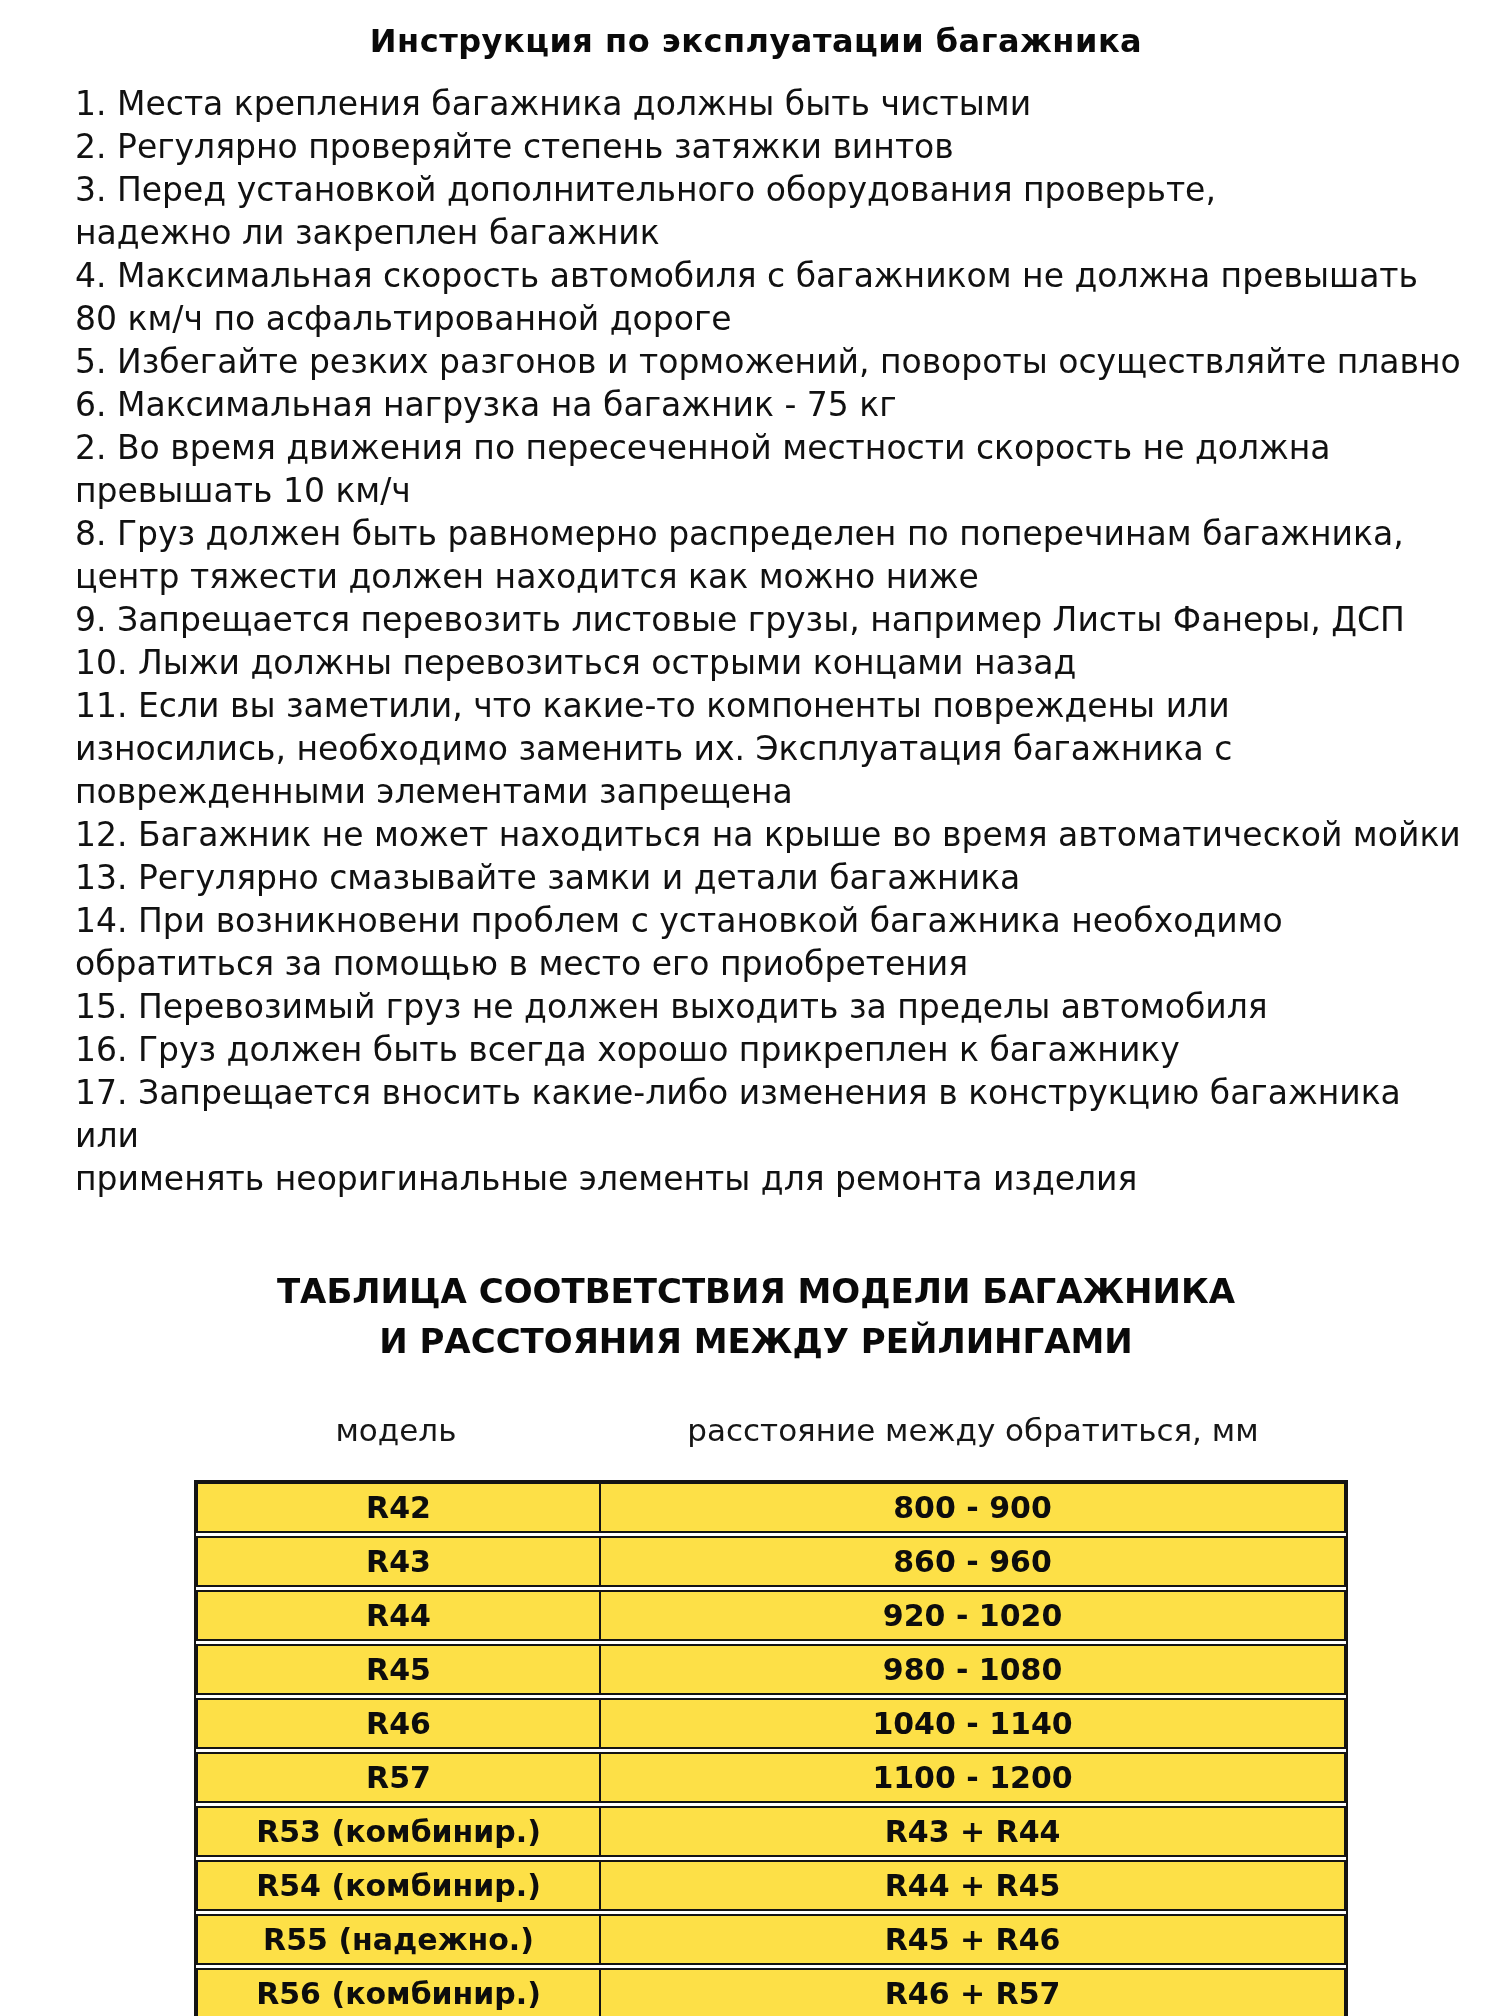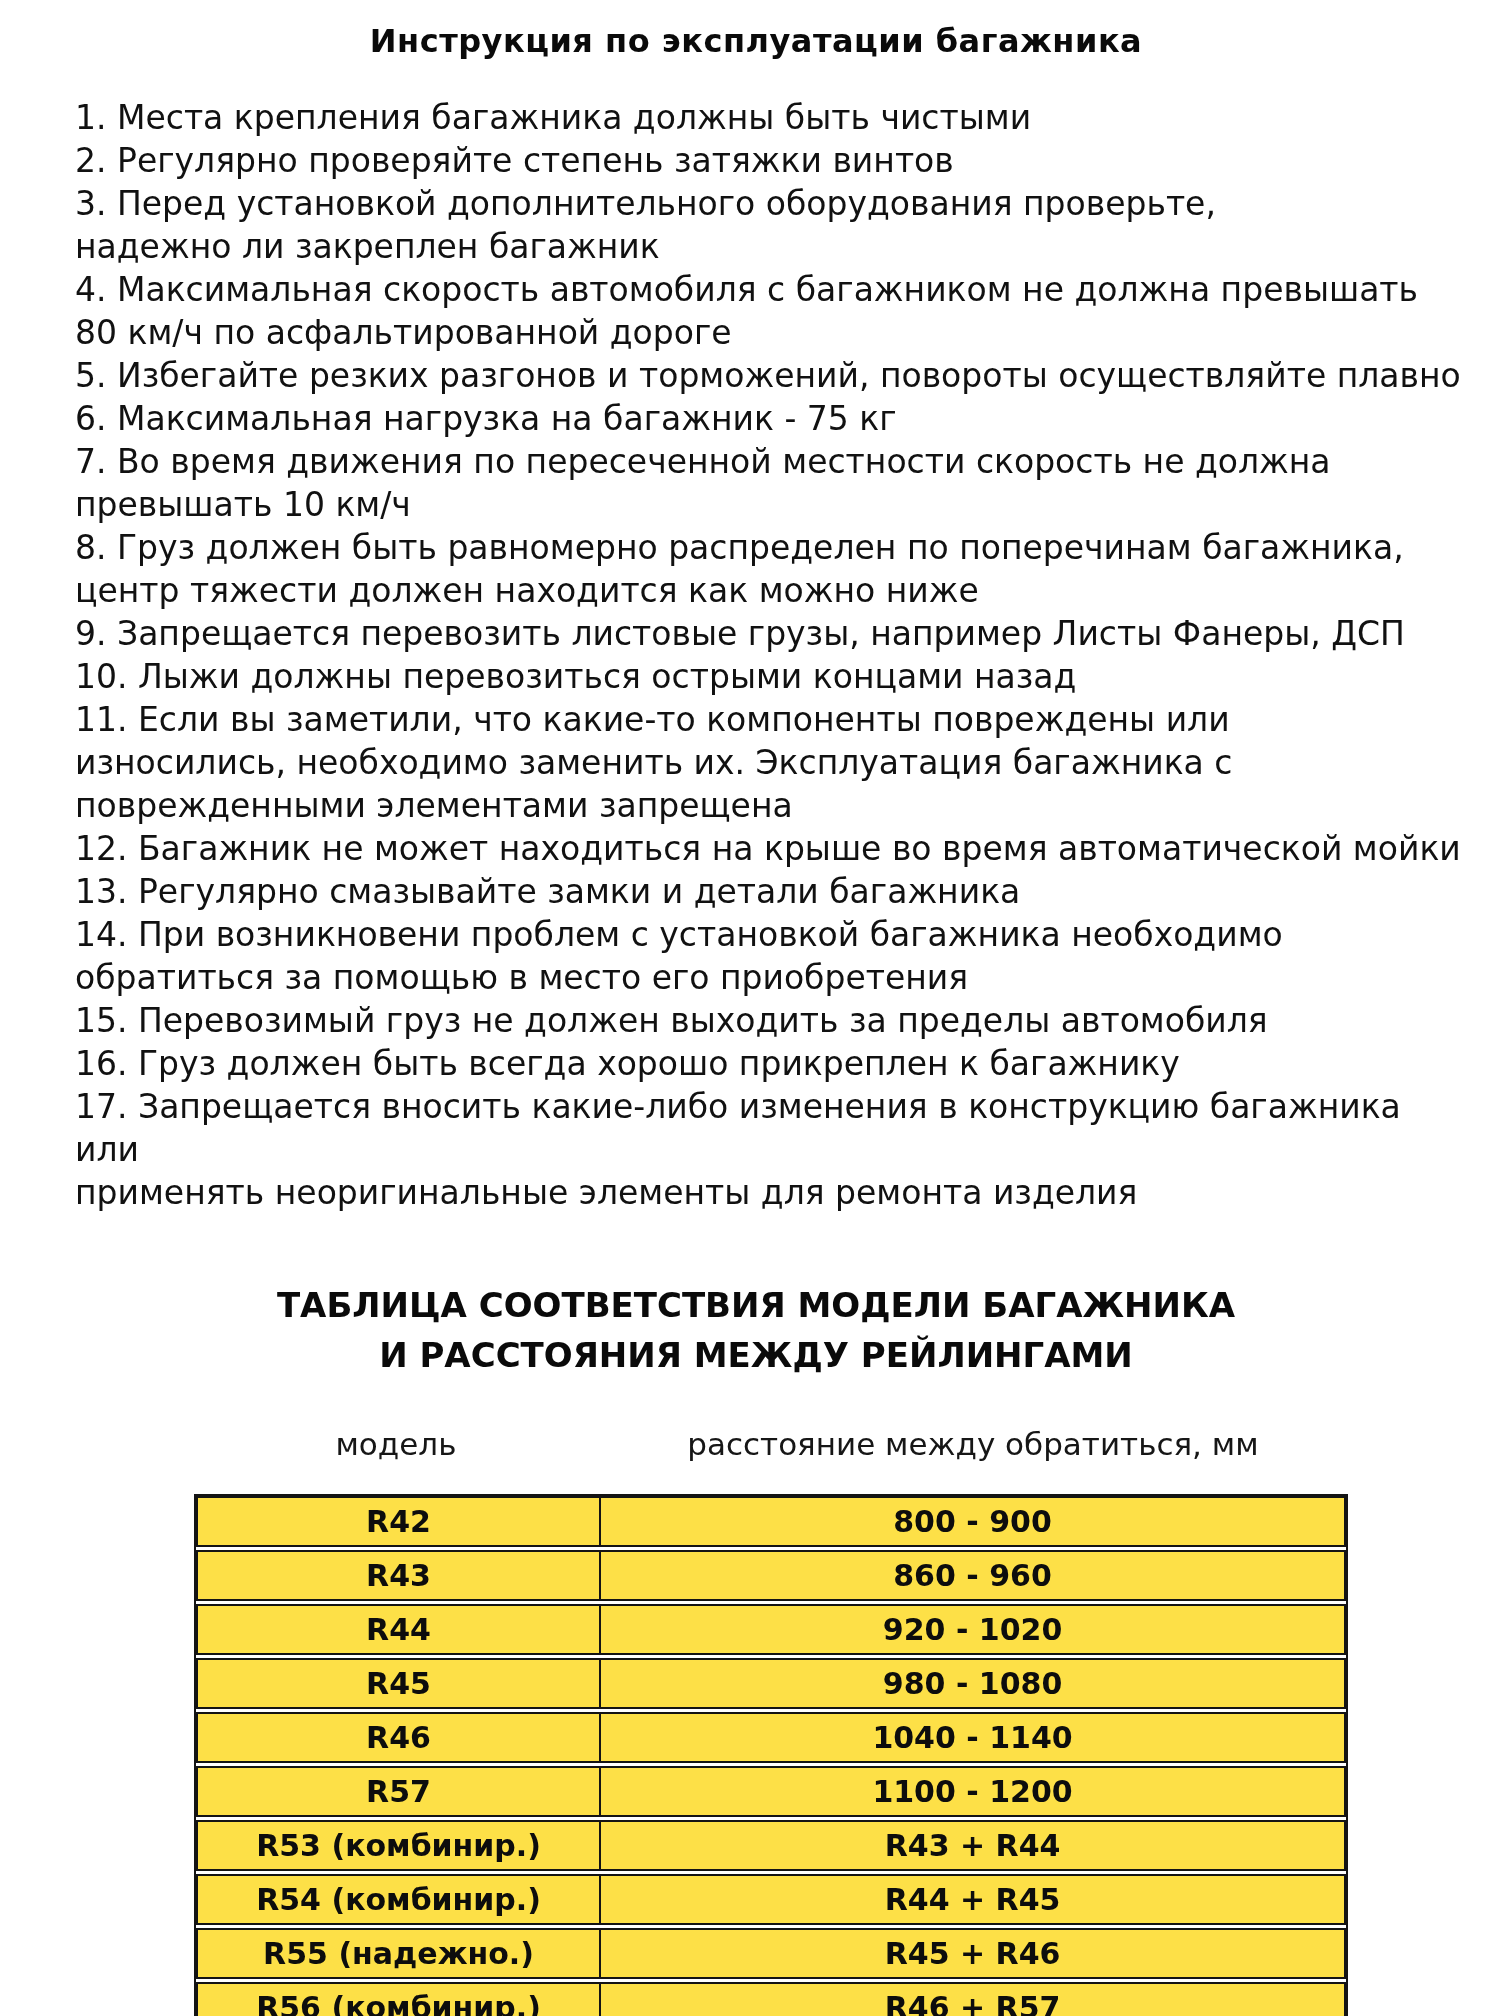--- a/index.html
+++ b/index.html
@@ -19,21 +19,21 @@
   }
   .doc-title {
     font-size: 32px;
     font-weight: bold;
     text-align: center;
     margin: 0 0 0 -35px;   
     letter-spacing: 0.5px;
     color: #0a0a0a;
   }
   .instructions {
-    margin-top: 36px;
+    margin-top: 22px;
   }
   .li {
     margin: 0;
     font-size: 33px;
     line-height: 43px;
     white-space: pre-line;
     color: #111111;
   }
   .table-heading {
     margin: 66px 0 0 -35px;
@@ -102,21 +102,21 @@
 
   <div class="instructions">
     <p class="li">1. Места крепления багажника должны быть чистыми</p>
     <p class="li">2. Регулярно проверяйте степень затяжки винтов</p>
     <p class="li">3. Перед установкой дополнительного оборудования проверьте,
 надежно ли закреплен багажник</p>
     <p class="li">4. Максимальная скорость автомобиля с багажником не должна превышать
 80 км/ч по асфальтированной дороге</p>
     <p class="li">5. Избегайте резких разгонов и торможений, повороты осуществляйте плавно</p>
     <p class="li">6. Максимальная нагрузка на багажник - 75 кг</p>
-    <p class="li">7. Во время движения по пересеченной местности скорость не должна
+    <p class="li">2. Во время движения по пересеченной местности скорость не должна
 превышать 10 км/ч</p>
     <p class="li">8. Груз должен быть равномерно распределен по поперечинам багажника,
 центр тяжести должен находится как можно ниже</p>
     <p class="li">9. Запрещается перевозить листовые грузы, например Листы Фанеры, ДСП</p>
     <p class="li">10. Лыжи должны перевозиться острыми концами назад</p>
     <p class="li">11. Если вы заметили, что какие-то компоненты повреждены или
 износились, необходимо заменить их. Эксплуатация багажника с
 поврежденными элементами запрещена</p>
     <p class="li">12. Багажник не может находиться на крыше во время автоматической мойки</p>
     <p class="li">13. Регулярно смазывайте замки и детали багажника</p>

